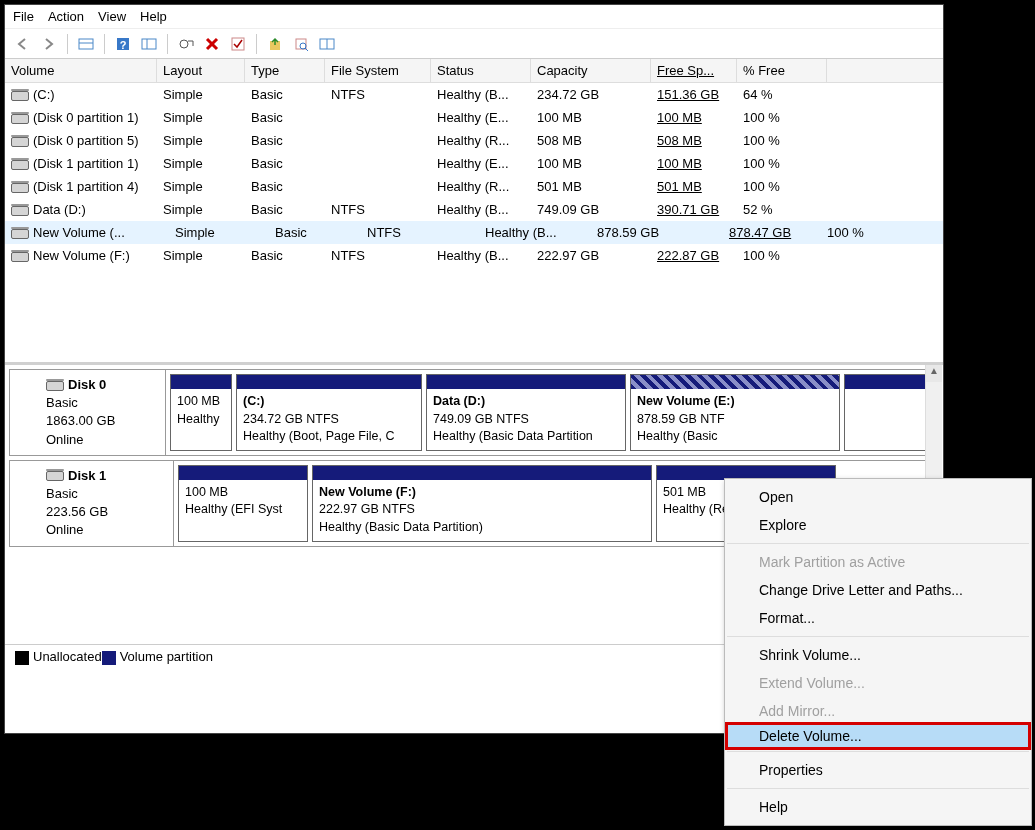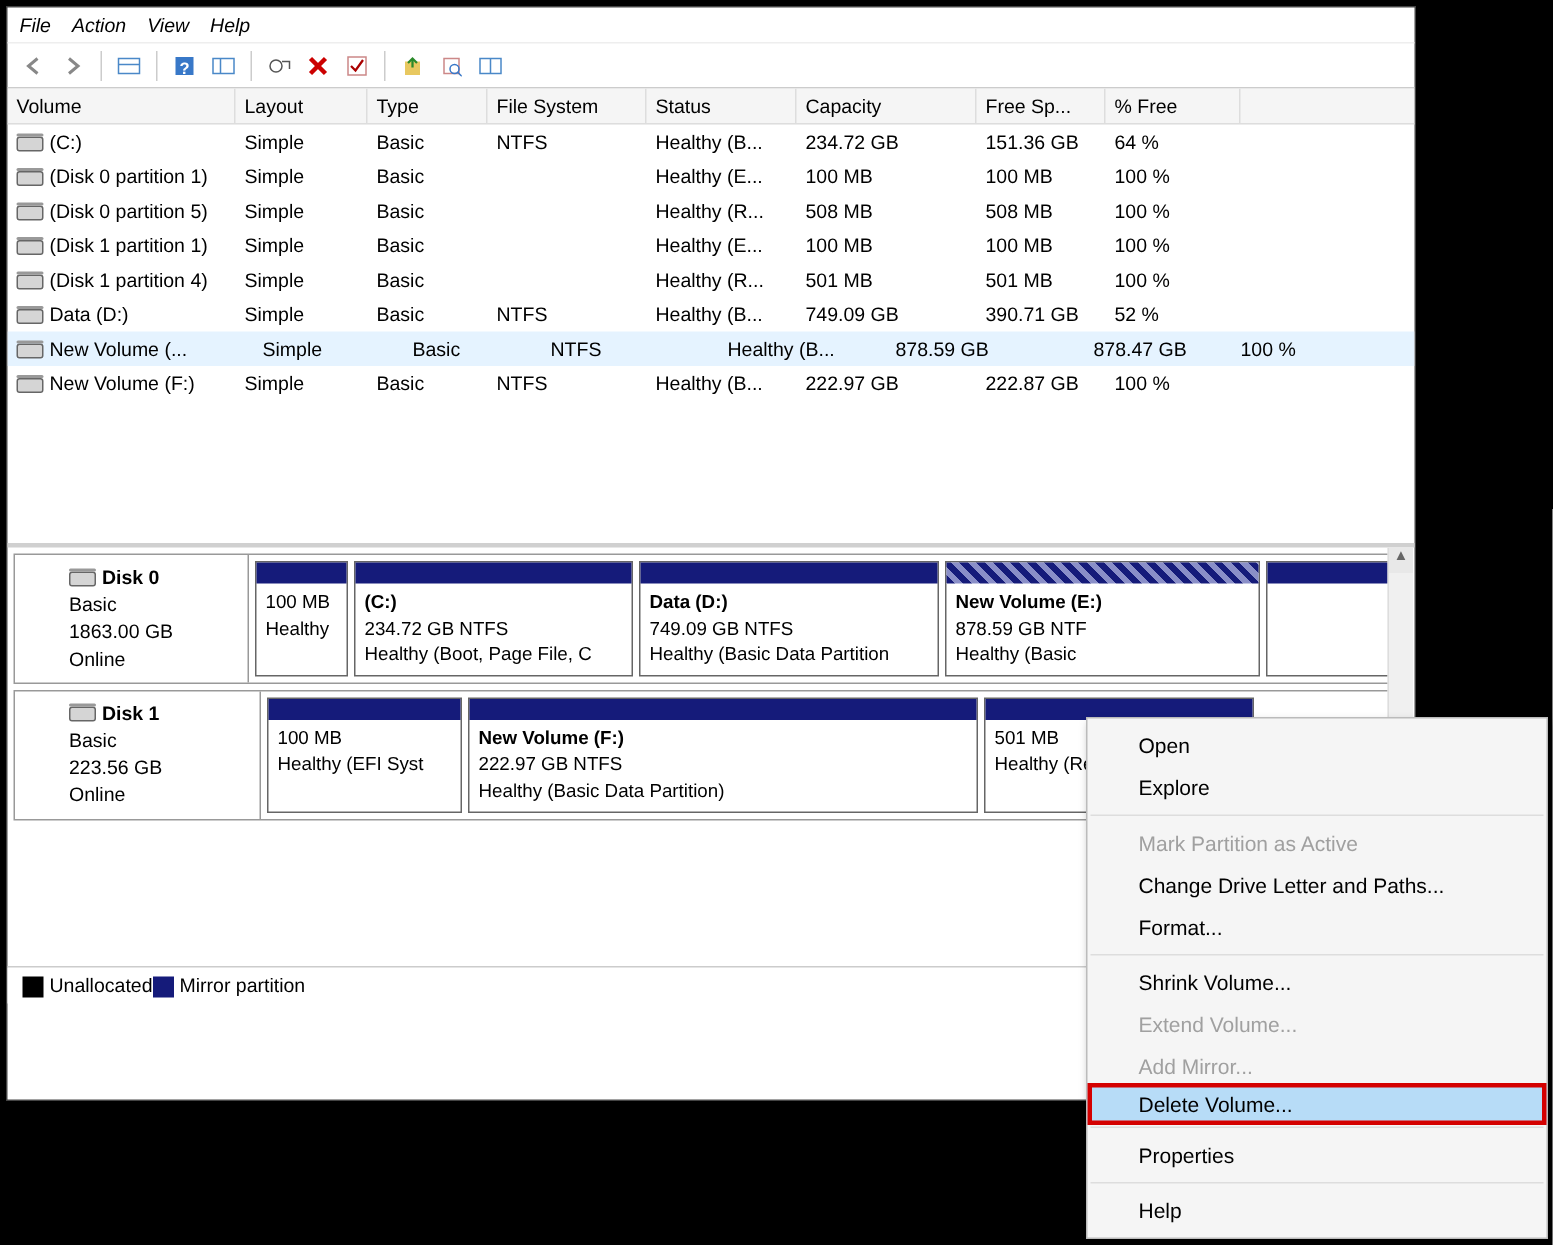--- a/index.html
+++ b/index.html
@@ -2,29 +2,29 @@
 <html><head>
 <meta charset="utf-8">
 <style>
 * { box-sizing: border-box; margin: 0; padding: 0; font-family: "Segoe UI", Tahoma, sans-serif; }
 body { background: #000; width: 1035px; height: 830px; font-size: 13px; color: #000; position: relative; }
 .window { width: 940px; height: 730px; background: #fff; position: absolute; left: 4px; top: 4px; border: 1px solid #444; }
 .titlebar { height: 32px; display: flex; align-items: center; padding: 0 0 0 8px; border-bottom: 1px solid #eee; }
 .titlebar .app-icon { width: 16px; height: 16px; margin-right: 8px; background:#ccc; border:1px solid #888;}
 .titlebar .title { flex: 1; font-size: 13px; }
 .titlebar .winbtn { width: 46px; height: 32px; display:flex; align-items:center; justify-content:center; font-size:12px; }
-.menubar { height: 24px; display:flex; align-items:center; padding:0 8px; gap:14px; border-bottom:1px solid #eee;font-style:italic;}
+.menubar { height: 24px; display:flex; align-items:center; padding:0 8px; gap:14px; border-bottom:1px solid #eee;}
 .menubar span{ font-size:13px;}
 .toolbar { height: 30px; display:flex; align-items:center; padding:0 6px; border-bottom:1px solid #ccc; gap:2px;}
 .toolbar .tsep{ width:1px; height:20px; background:#ccc; margin:0 4px;}
 .toolbar .tbtn{ width:24px; height:24px; display:flex; align-items:center; justify-content:center;}
 .listview { height: 306px; overflow:auto; border-bottom:3px solid #d0d0d0;}
 .lv-header{ display:flex; background:#f5f5f5; border-bottom:1px solid #ddd; position:sticky; top:0;}
 .lv-header .col{ padding:4px 6px; border-right:1px solid #ddd; font-size:13px; color:#000; white-space:nowrap; overflow:hidden;}
-.c-vol{width:152px;} .c-layout{width:88px;} .c-type{width:80px;} .c-fs{width:106px;} .c-status{width:100px;} .c-cap{width:120px;} .c-free{width:86px;} .c-pct{width:90px;}
+.c-vol{width:152px;} .c-layout{width:88px;} .c-type{width:80px;} .c-fs{width:106px;} .c-status{width:100px;} .c-cap{width:120px;} .c-free{width:86px;text-decoration:underline;} .c-pct{width:90px;}
 .lv-row{ display:flex; padding:2px 0; }
 .lv-row .cell{ padding:2px 6px; white-space:nowrap; overflow:hidden; text-overflow:ellipsis;}
 .lv-row.sel{ background:#e5f3ff;gap:12px;}
 .disk-icon{ display:inline-block; width:18px; height:10px; background:#d5d5d5; border:1px solid #666; border-radius:2px; margin-right:4px; vertical-align:middle; position:relative;}
 .disk-icon::after{content:""; position:absolute; left:-1px; top:-3px; width:18px; height:2px; background:#999; border-radius:2px;}
 .graphview{ height:280px; overflow:auto; padding:0; border-bottom:1px solid #ccc; position:relative;}
 .disk-row{ display:flex; margin:4px 4px 0 4px; border:1px solid #999; background:#fff;}
 .disk-label{ width:136px; padding:6px 8px; border-right:1px solid #999; font-size:13px; line-height:1.4;margin-left:28px;}
 .disk-label .dname{ font-weight:bold;}
 .disk-parts{ flex:1; display:flex; gap:4px; padding:4px;}
@@ -293,21 +293,21 @@
           </div>
         </div>
       </div>
     <div class="vscroll">
       <div class="arrow">▲</div>
     </div>
   </div>
 
   <div class="legend">
     <span><span class="sw" style="background:#000"></span><span>Unallocated</span></span>
-    <span><span class="sw" style="background:#151b7a"></span><span>Mirror partition</span></span>
+    <span><span class="sw" style="background:#151b7a"></span><span>Volume partition</span></span>
   </div>
 
 </div>
 
 <div class="ctxmenu" id="ctx">
     <div class="mi">Open</div>
     <div class="mi">Explore</div>
     <div class="sep"></div>
     <div class="mi disabled">Mark Partition as Active</div>
     <div class="mi">Change Drive Letter and Paths...</div>

